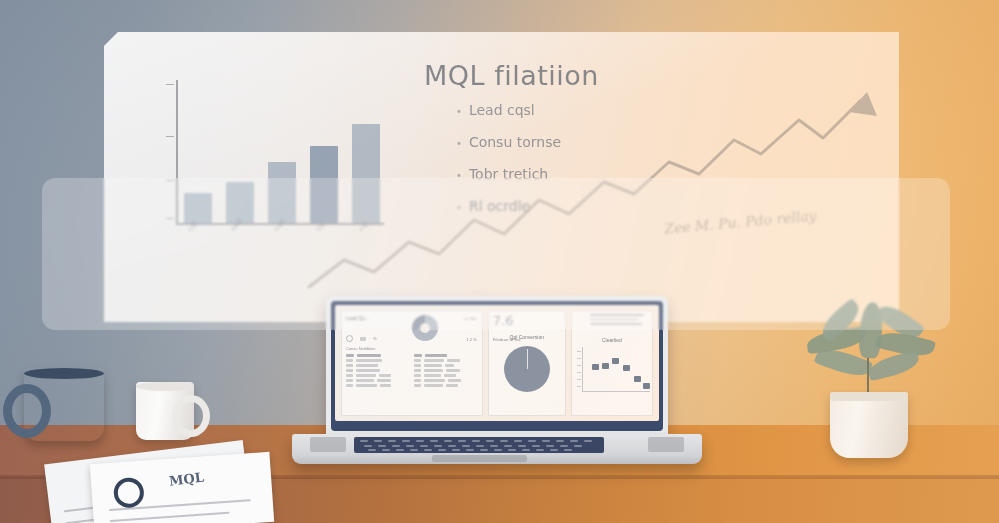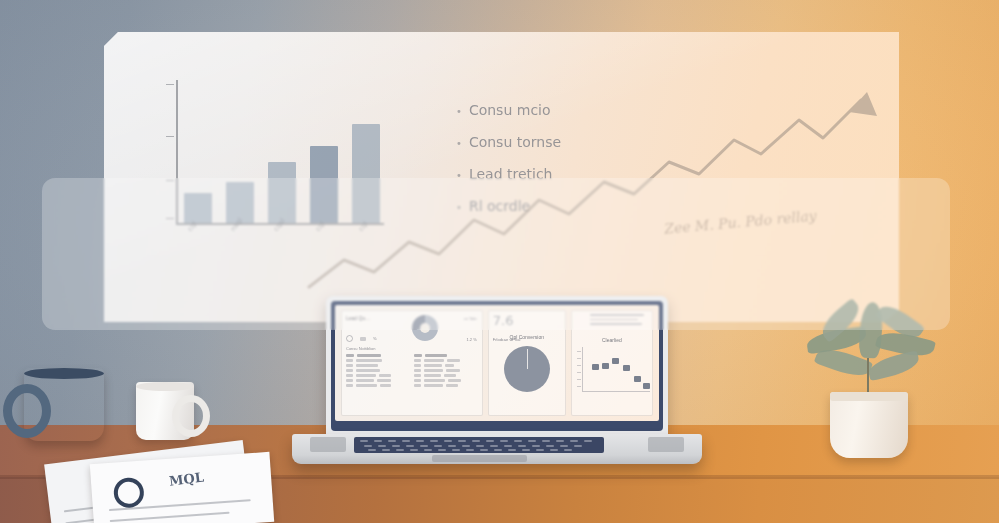--- a/index.html
+++ b/index.html
@@ -188,33 +188,34 @@
       </div>
       <div class="bc-xlabels">
         <span>cql</span>
         <span>nsql</span>
         <span>cqsl</span>
         <span>cql</span>
         <span>cql</span>
       </div>
     </div>
 
+    <div class="bd-title">MQL filatiion</div>
 
     <div class="bullets">
       <div class="blt">
         <span class="dot">•</span>
-        <span>Consu mcio</span>
+        <span>Lead cqsl</span>
       </div>
       <div class="blt">
         <span class="dot">•</span>
         <span>Consu tornse</span>
       </div>
       <div class="blt">
         <span class="dot">•</span>
-        <span>Lead tretich</span>
+        <span>Tobr tretich</span>
       </div>
       <div class="blt">
         <span class="dot">•</span>
         <span>Rl ocrdle</span>
       </div>
     </div>
 
     <svg class="trend" viewBox="0 0 590 215">
       <polyline points="10,205 45,178 75,190 110,160 140,172 175,138 205,152 240,118 270,132 305,100 335,112 370,80 400,92 435,58 462,72 500,38 524,56 562,18" fill="none" stroke="#9b8f84" stroke-width="3" stroke-linejoin="round" stroke-linecap="round"></polyline>
       <polygon points="568,10 550,30 578,34" fill="#9b8f84"></polygon>

